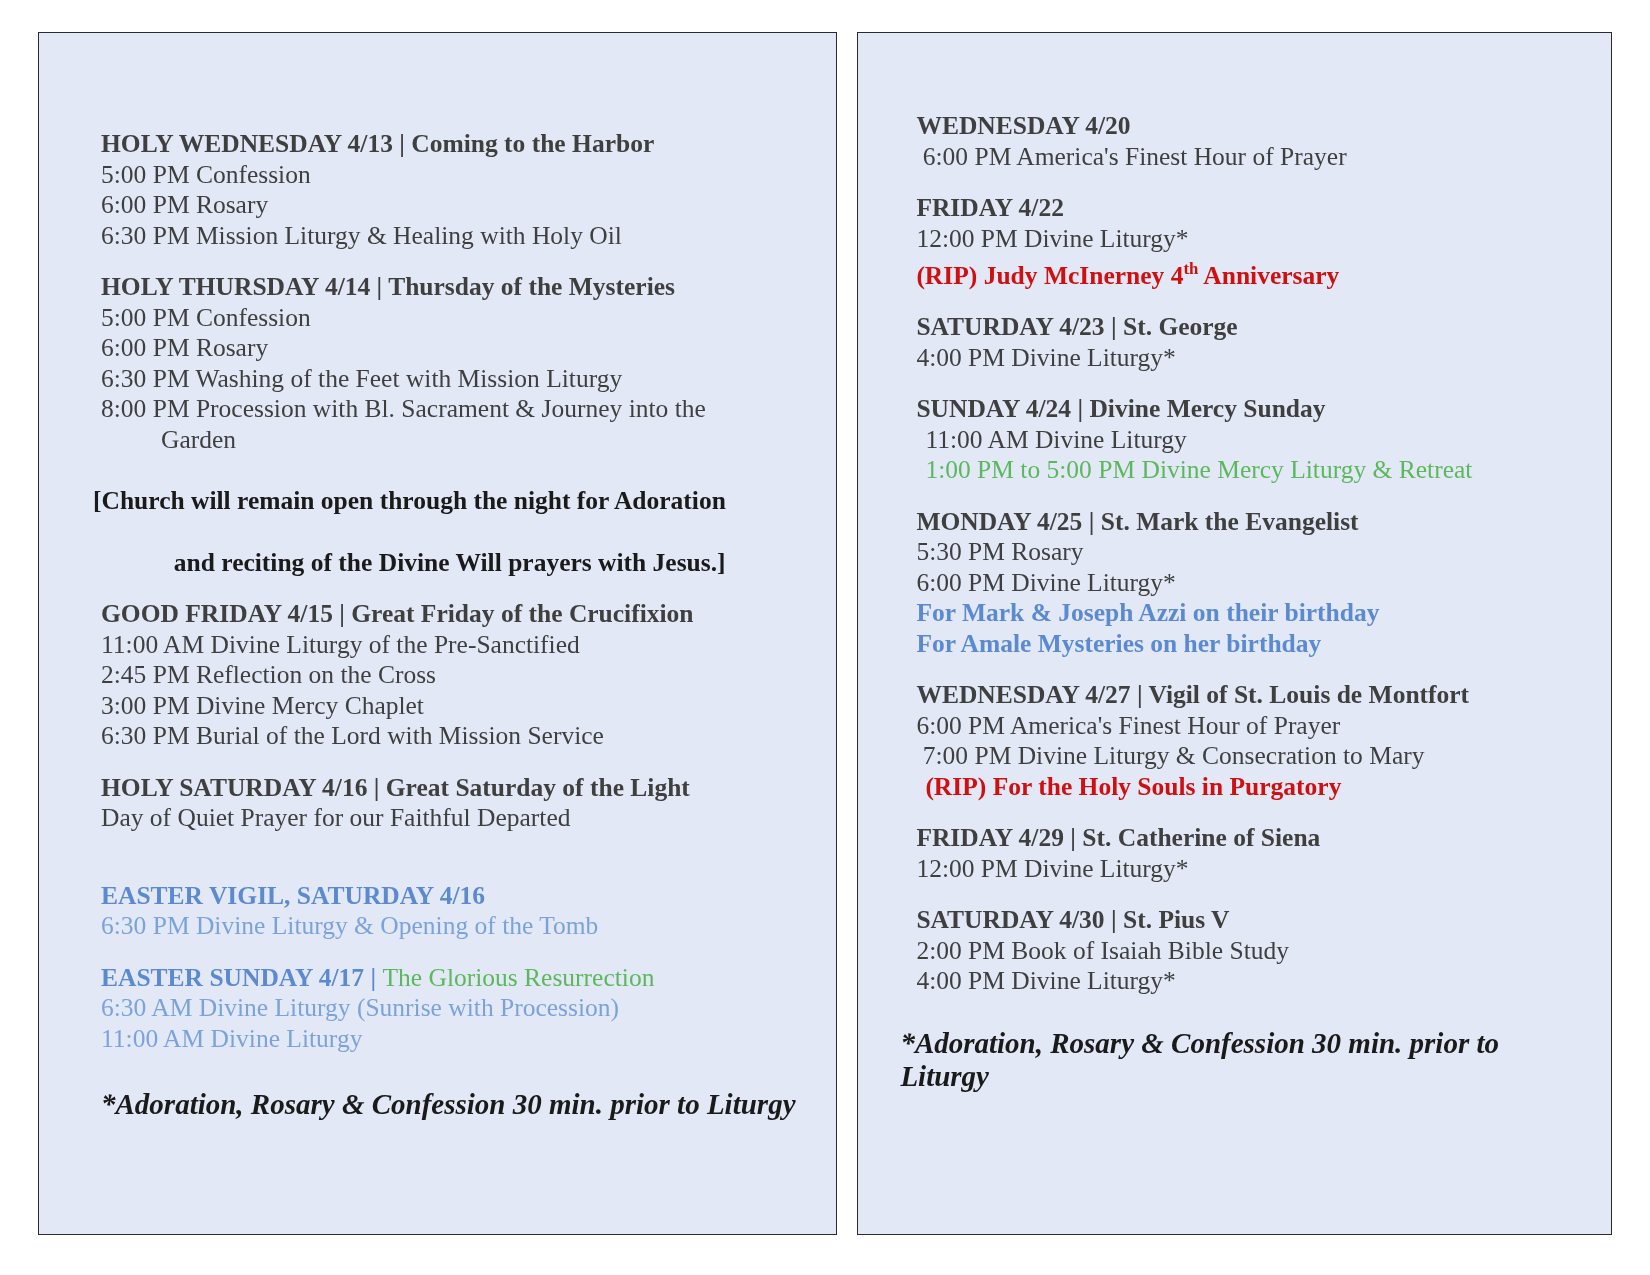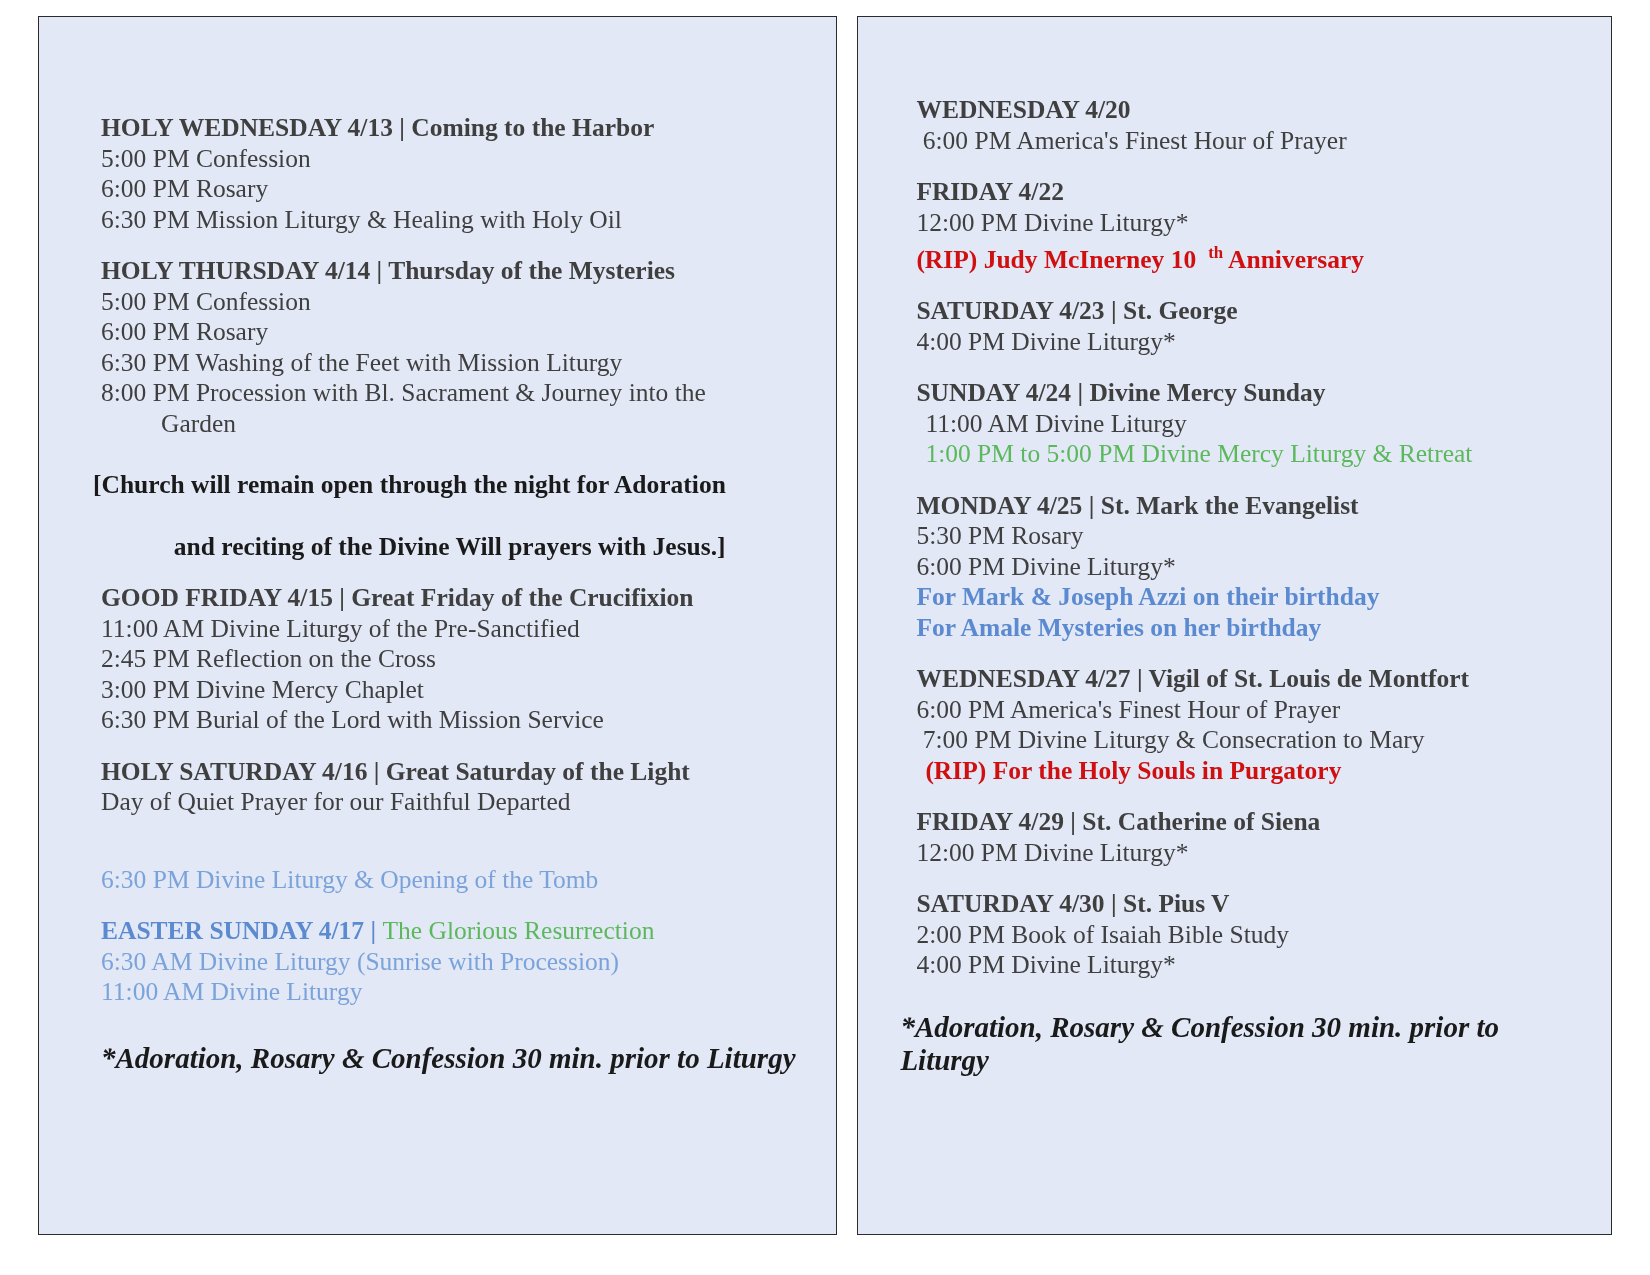--- a/index.html
+++ b/index.html
@@ -11,21 +11,21 @@
     width: 1650px;
     height: 1275px;
     font-family: "Liberation Serif", serif;
     color: #3f3f3f;
   }
   .page {
     width: 1650px;
     height: 1275px;
     display: flex;
     box-sizing: border-box;
-    padding: 16px 38px 40px 38px;
+    padding: 32px 38px 40px 38px;
     gap: 20px;
   }
   .panel {
     background: #e2e8f5;
     border: 1px solid #2b2b2b;
     box-sizing: border-box;
     position: relative;
   }
   .panel-left {
     width: 805px;
@@ -83,21 +83,21 @@
     font-weight: bold;
     font-style: italic;
     font-size: 29px;
     color: #1a1a1a;
     margin-top: 34px;
   }
   .footnote-right {
     margin-top: 30px;
     margin-left: -16px;
   }
-  sup { font-size: 0.66em; vertical-align: super; margin-left: 12px; }
+  sup { font-size: 0.66em; vertical-align: super; }
   .spacer-lg { height: 26px; }
 </style>
 </head>
 <body>
 
 <div class="page">
 
   <div class="panel panel-left">
 
     <div class="block">
@@ -127,20 +127,21 @@
     </div>
 
     <div class="block">
       <div class="line head">HOLY SATURDAY 4/16 | Great Saturday of the Light</div>
       <div class="line body-line">Day of Quiet Prayer for our Faithful Departed</div>
     </div>
 
     <div class="spacer-lg"></div>
 
     <div class="block">
+      <div class="line blue">EASTER VIGIL, SATURDAY 4/16</div>
       <div class="line blue-body">6:30 PM Divine Liturgy &amp; Opening of the Tomb</div>
     </div>
 
     <div class="block">
       <div class="line"><span class="blue">EASTER SUNDAY 4/17 | </span><span class="green">The Glorious Resurrection</span></div>
       <div class="line blue-body">6:30 AM Divine Liturgy (Sunrise with Procession)</div>
       <div class="line blue-body">11:00 AM Divine Liturgy</div>
     </div>
 
     <div class="footnote">*Adoration, Rosary &amp; Confession 30 min. prior to Liturgy</div>
@@ -149,21 +150,21 @@
   <div class="panel panel-right">
 
     <div class="block">
       <div class="line head">WEDNESDAY 4/20</div>
       <div class="line body-line"> 6:00 PM America's Finest Hour of Prayer</div>
     </div>
 
     <div class="block">
       <div class="line head">FRIDAY 4/22</div>
       <div class="line body-line">12:00 PM Divine Liturgy*</div>
-      <div class="line red"><span>(RIP) Judy McInerney 10</span><sup>th</sup><span> Anniversary</span></div>
+      <div class="line red"><span>(RIP) Judy McInerney 4</span><sup>th</sup><span> Anniversary</span></div>
     </div>
 
     <div class="block">
       <div class="line head">SATURDAY 4/23 | St. George</div>
       <div class="line body-line">4:00 PM Divine Liturgy*</div>
     </div>
 
     <div class="block">
       <div class="line head">SUNDAY 4/24 | Divine Mercy Sunday</div>
       <div class="line body-line indent-s">11:00 AM Divine Liturgy</div>

